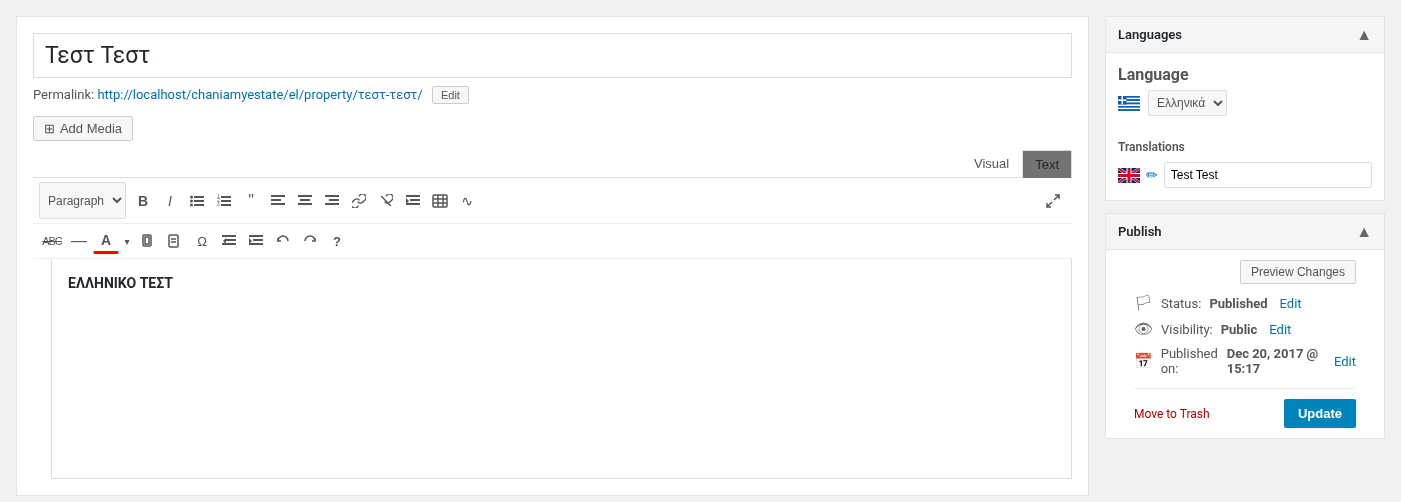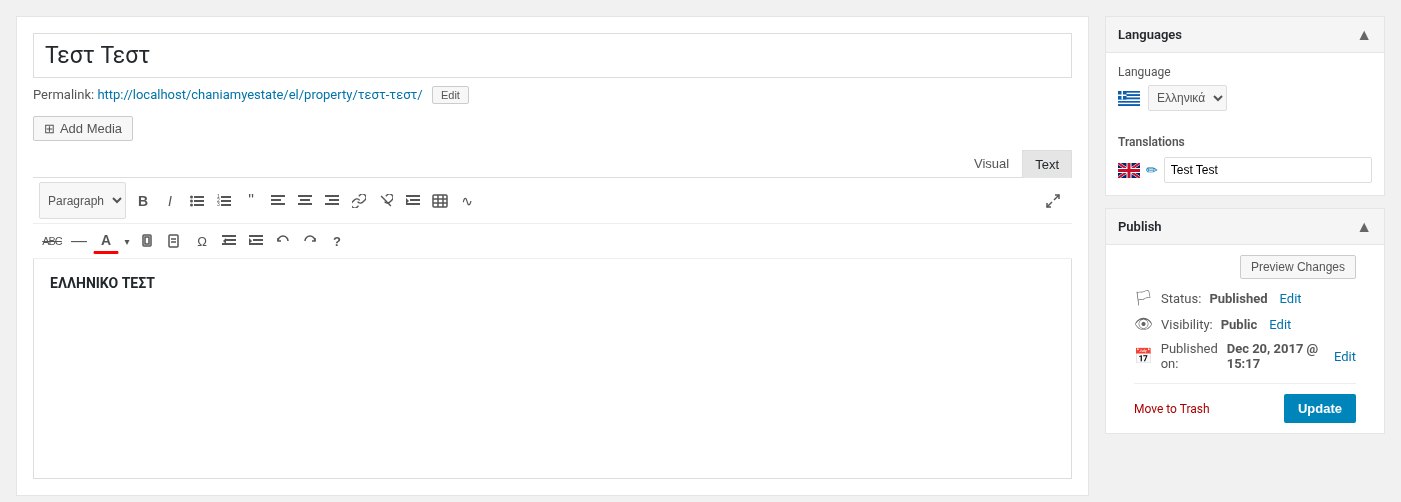--- a/index.html
+++ b/index.html
@@ -66,21 +66,21 @@
     .editor-tab {
       padding: 6px 12px;
       cursor: pointer;
       border: 1px solid transparent;
       border-bottom: none;
       font-size: 13px;
       color: #555;
       background: transparent;
     }
     .editor-tab.active {
-      background: #e5e5e5;
+      background: #737373;
       border-color: #ddd;
       color: #23282d;
       margin-bottom: -1px;
     }
     .toolbar-row {
       display: flex;
       align-items: center;
       flex-wrap: wrap;
       padding: 4px 6px;
       border-bottom: 1px solid #eee;
@@ -117,20 +117,21 @@
     .toolbar-expand {
       margin-left: auto;
     }
     .editor-body {
       min-height: 220px;
       padding: 16px;
       border: 1px solid #ddd;
       border-top: none;
       background: #fff;
       font-size: 14px;
+      margin-left: 18px;
     }
     .editor-content {
       font-size: 14px;
       color: #23282d;
       font-weight: bold;
     }
 
     
     .sidebar {
       width: 280px;
@@ -446,21 +447,21 @@
 
   <div class="sidebar">
 
     <div class="sidebar-box">
       <div class="sidebar-box-header">
         <span>Languages</span>
         <span class="chevron">▲</span>
       </div>
       <div class="sidebar-box-body">
         <div style="margin-bottom:10px;">
-          <div style="font-size:12px; font-weight:400; color:#555; margin-bottom:6px;">Language</div>
+          <div style="font-size:16px; font-weight:700; color:#555; margin-bottom:6px;">Language</div>
           <div class="lang-row">
 
             <svg class="greek-flag" viewBox="0 0 22 15">
               <rect width="22" height="15" fill="#0D5EAF"></rect>
               <rect y="0" width="22" height="1.67" fill="#0D5EAF"></rect>
               <rect y="1.67" width="22" height="1.67" fill="white"></rect>
               <rect y="3.33" width="22" height="1.67" fill="#0D5EAF"></rect>
               <rect y="5" width="22" height="1.67" fill="white"></rect>
               <rect y="6.67" width="22" height="1.67" fill="#0D5EAF"></rect>
               <rect y="8.33" width="22" height="1.67" fill="white"></rect>

